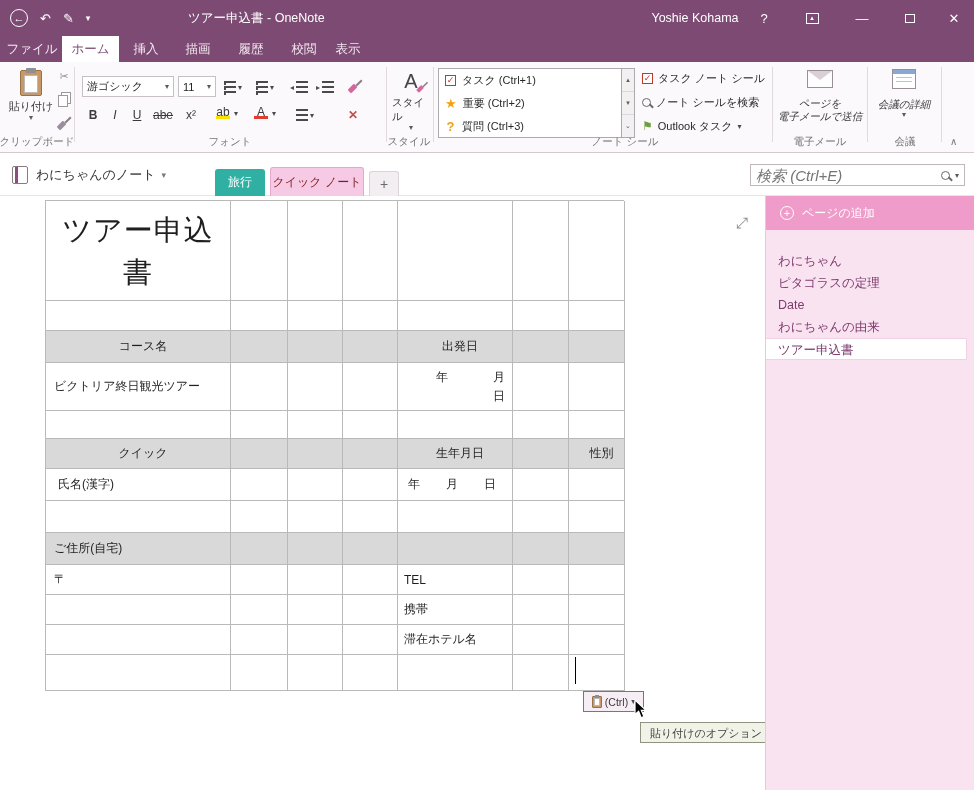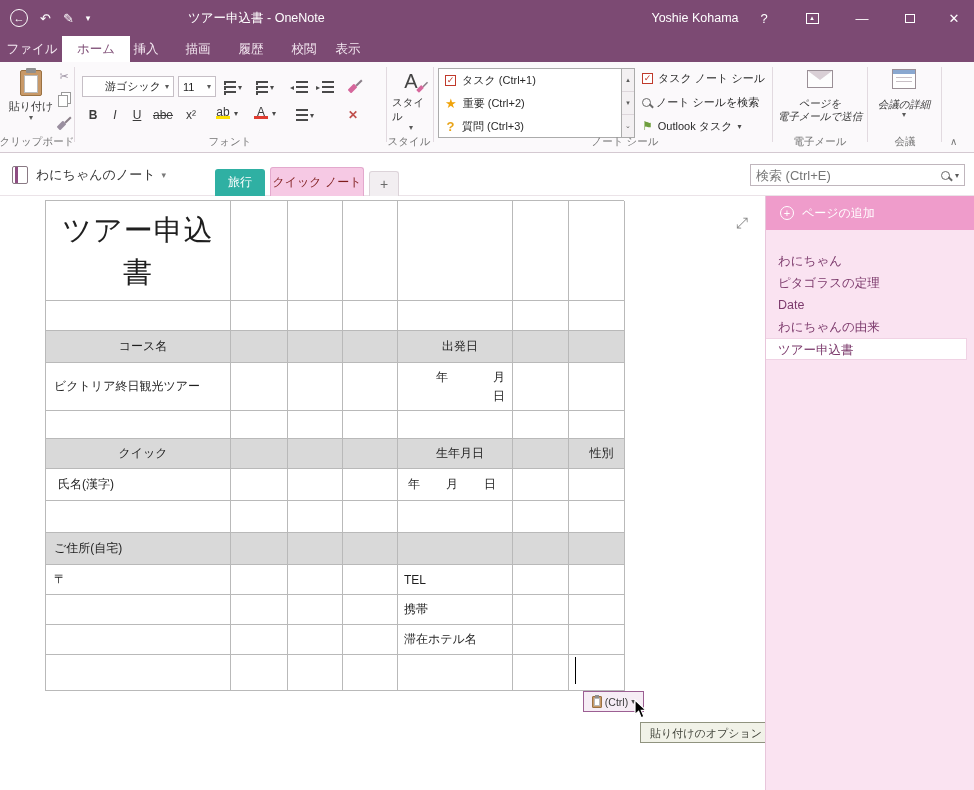--- a/index.html
+++ b/index.html
@@ -49,21 +49,21 @@
   .mini-glyph { font-size:11px; color:#9a8fa0; line-height:13px; }
   .ic-copy { position:relative; width:13px; height:14px; }
   .ic-copy::before { content:""; position:absolute; left:3px; top:0; width:8px; height:10px; border:1px solid #9a9a9a; background:#fff; }
   .ic-copy::after { content:""; position:absolute; left:0; top:3px; width:8px; height:10px; border:1px solid #9a9a9a; background:#fff; }
   .brushwrap { position:relative; width:15px; height:15px; }
   .brush-head { position:absolute; left:0; top:8px; width:9px; height:5px; border-radius:1px; transform:rotate(-45deg); }
   .brush-handle { position:absolute; left:7px; top:4px; width:8px; height:2px; background:#8a7f88; transform:rotate(-45deg); }
   .gray-brush { background:#9a8fa0; } .pink-brush { background:#D6679C; }
 
   .combo { position:absolute; top:14px; height:21px; background:#fff; border:1px solid #C6BFC6; display:flex; align-items:center; font-size:11px; padding:0 4px; justify-content:space-between; }
-  .combo-fname { left:82px; width:92px;justify-content:flex-end; }
+  .combo-fname { left:82px; width:92px; }
   .combo-fsize { left:178px; width:38px; }
   .cmb-caret { font-size:8px; color:#5a5a5a; margin-left:4px; }
 
   .ric { position:absolute; height:20px; display:flex; align-items:center; gap:2px; }
   .ic-stripes { width:12px; height:12px; background-image:linear-gradient(to bottom,#4a4a4a 0 2px,transparent 2px 5px); background-size:12px 5px; }
   .dotted::before { content:""; width:2px; height:12px; margin-right:2px; background-image:linear-gradient(to bottom,#4a4a4a 0 2px,transparent 2px 5px); background-size:2px 5px; display:inline-block; }
   .tiny-arrow { font-size:8px; color:#4a4a4a; }
   .fmt { font-size:12px; color:#3a3a3a; width:18px; text-align:center; }
   .bold { font-weight:bold; } .ital { font-style:italic; } .undl { text-decoration:underline; } .strk { text-decoration:line-through; }
   .colorbar { display:inline-block; width:14px; height:3px; margin-top:-2px; }
@@ -104,21 +104,21 @@
   .navbar { position:absolute; left:0; top:153px; width:974px; height:43px; background:#fff; border-bottom:1px solid #EBE3E8; }
   .nb-icon { position:absolute; left:12px; top:13px; width:16px; height:18px; border:1px solid #8a7a84; border-radius:2px; background:#fff; }
   .nb-icon::before { content:""; position:absolute; left:2px; top:0; width:3px; height:16px; background:#8E4D82; }
   .nb-name { position:absolute; left:36px; top:13px; font-size:13px; color:#333; display:flex; align-items:center; gap:6px; }
   .nb-caret { font-size:9px; color:#7a7a7a; }
   .sectab { position:absolute; text-align:center; font-size:12px; border-radius:3px 3px 0 0; display:flex; align-items:center; justify-content:center; }
   .sec-travel { left:215px; top:16px; width:50px; height:27px; background:#2FB0A3; color:#fff; }
   .sec-quick { left:270px; top:14px; width:94px; height:29px; background:#F6C9E4; color:#7f1d1d; border:1px solid #E3A9CD; border-bottom:none; }
   .sec-plus { left:369px; top:18px; width:30px; height:25px; background:#F2EEF1; color:#6a6a6a; border:1px solid #DCD3D9; border-bottom:none; font-size:14px; }
   .searchbox { position:absolute; left:750px; top:11px; width:215px; height:22px; background:#fff; border:1px solid #C0B6BD; display:flex; align-items:center; padding:0 5px; gap:5px; }
-  .search-input { flex:1; border:none; outline:none; font-size:13px; color:#444; font-family:"Liberation Sans",sans-serif; background:transparent; min-width:10px; }
+  .search-input { flex:1; border:none; outline:none; font-size:15px; color:#444; font-family:"Liberation Sans",sans-serif; background:transparent; min-width:10px;font-style:italic; }
   .search-caret { font-size:8px; color:#5a5a5a; }
 
   
   .page-area { position:absolute; left:0; top:196px; width:765px; height:594px; background:#fff; }
   .expand-ic { position:absolute; left:736px; top:18px; font-size:15px; color:#8a8a8a; }
   .onetable { position:absolute; left:45px; top:4px; width:579px; border-top:1px solid #B9B9B9; border-left:1px solid #B9B9B9; }
   .trow { display:flex; }
   .cell { border-right:1px solid #B9B9B9; border-bottom:1px solid #B9B9B9; display:flex; align-items:center; font-size:12px; overflow:hidden; flex:none; }
   .c0{width:185px}.c1{width:57px}.c2{width:55px}.c3{width:55px}.c4{width:115px}.c5{width:56px}.c6{width:56px}
   .rh100 .cell{height:100px}.rh30 .cell{height:30px}.rh32 .cell{height:32px}.rh48 .cell{height:48px}.rh28 .cell{height:28px}.rh36 .cell{height:36px}
@@ -168,21 +168,21 @@
     <span class="tb-btn tb-min">—</span>
     <span class="tb-btn tb-max">
         <span class="maxbox"></span>
       </span>
     <span class="tb-btn tb-close">✕</span>
   </div>
 
 
   <div class="tabrow">
     <span class="rtab" style="left:6px;width:52px;">ファイル</span>
-    <span class="rtab active" style="left:62px;width:68px;">ホーム</span>
+    <span class="rtab active" style="left:62px;width:57px;">ホーム</span>
     <span class="rtab" style="left:122px;width:48px;">挿入</span>
     <span class="rtab" style="left:174px;width:48px;">描画</span>
     <span class="rtab" style="left:226px;width:50px;">履歴</span>
     <span class="rtab" style="left:280px;width:48px;">校閲</span>
     <span class="rtab" style="left:326px;width:44px;">表示</span>
   </div>
 
   <div class="ribbon">
     <div class="gsep" style="left:74px"></div>
     <div class="gsep" style="left:386px"></div>

